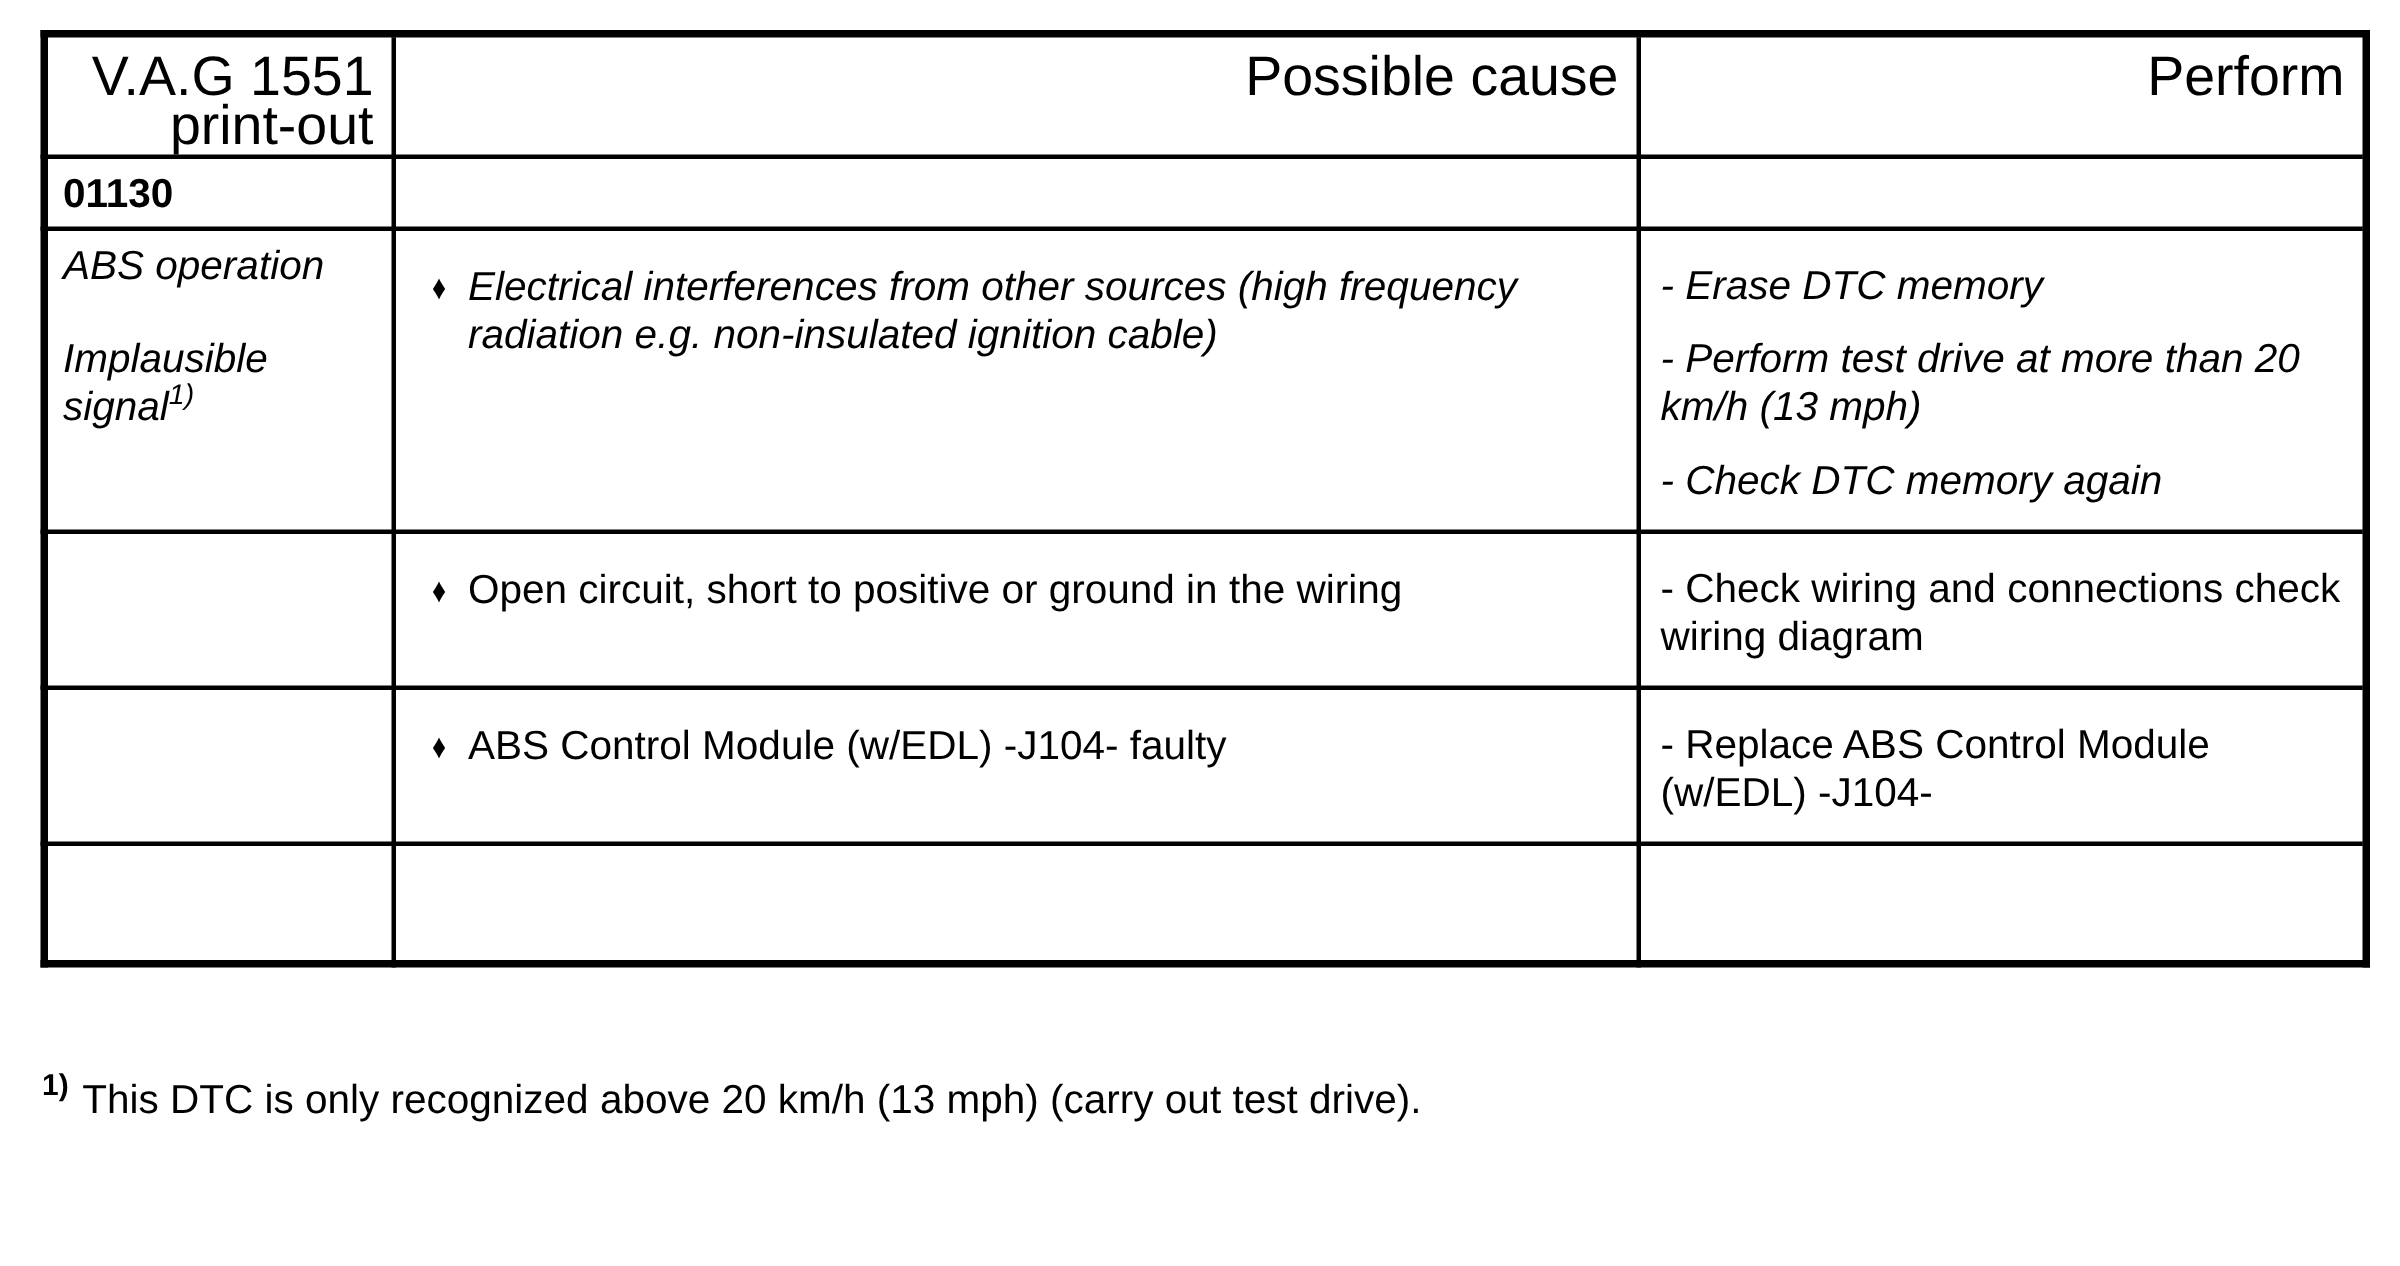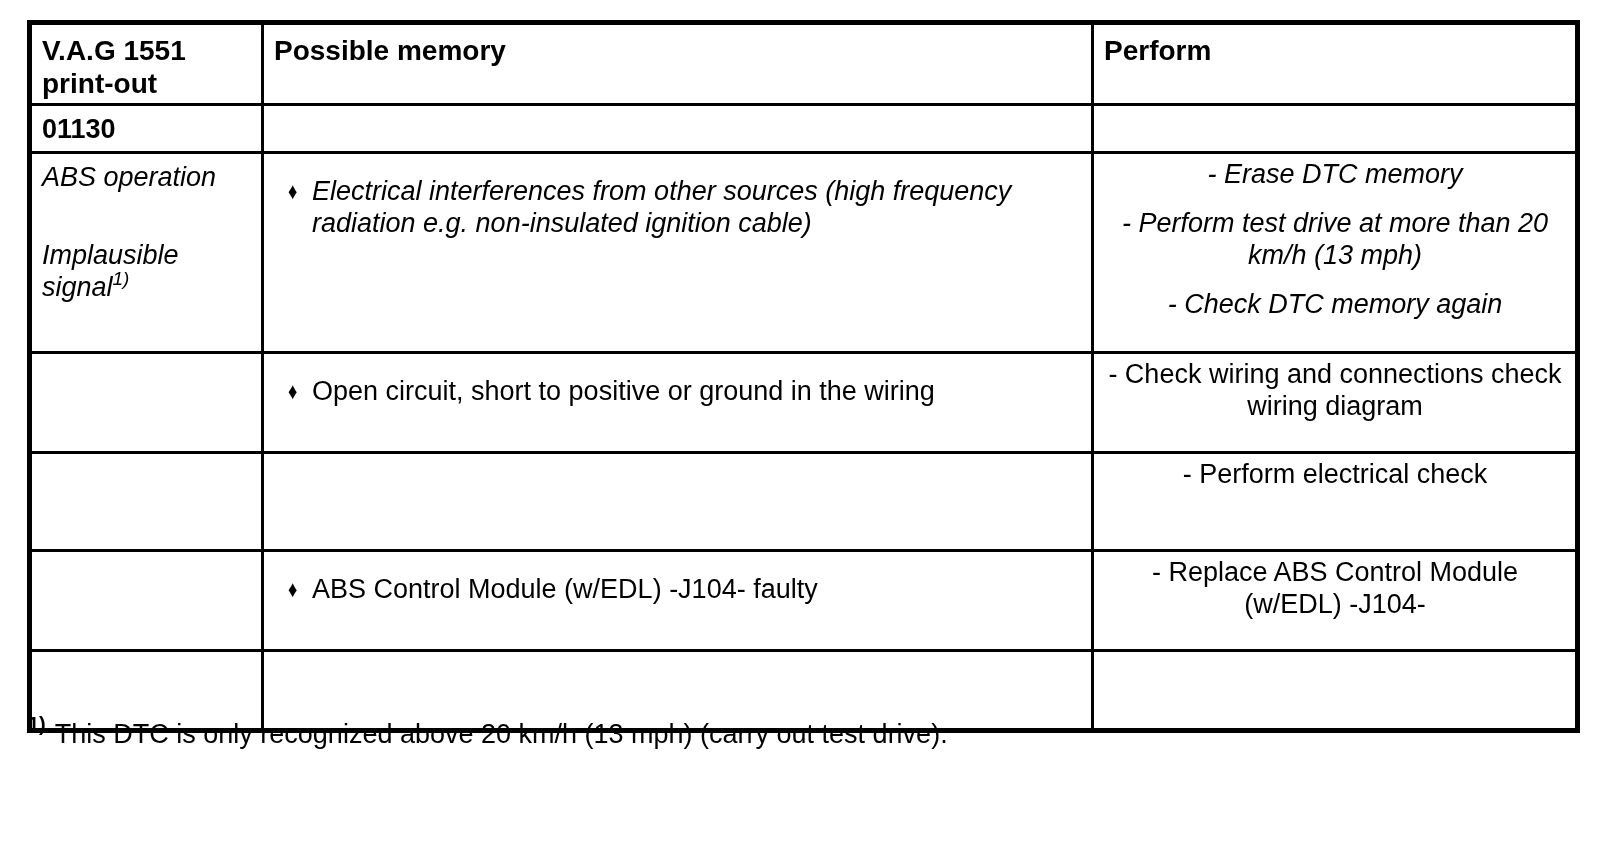--- a/index.html
+++ b/index.html
@@ -28,55 +28,56 @@
   .dtc-table th, .dtc-table td {
     border: 3px solid #000000;
     vertical-align: top;
     font-size: 27px;
     line-height: 32px;
     text-align: left;
     padding: 0;
     overflow: hidden;
   }
   .dtc-table th {
-    font-weight: bold;
-    font-size: 28px;
+    font-weight: normal;
+    font-size: 37px;
     line-height: 33px;
     padding: 9px 12px 0 10px;
+    text-align: right;
   }
   tr.r-head   { height: 82px; }
   tr.r-code   { height: 48px; font-weight: bold; }
   tr.r-abs    { height: 200px; font-style: italic; }
   tr.r-wiring { height: 100px; }
   tr.r-elec   { height: 98px; }
   tr.r-module { height: 100px; }
   tr.r-empty  { height: 80px; }
 
   td.c-printout { padding: 7px 10px 0 10px; }
-  .cond-gap { margin-top: 46px; }
+  .cond-gap { margin-top: 30px; }
 
   sup.fn-ref-inline {
     font-size: 19px;
     line-height: 0;
     vertical-align: 11px;
   }
 
   td.c-cause { padding: 21px 14px 0 24px; }
   .cause-line { display: flex; align-items: flex-start; }
   .bullet {
     flex: 0 0 24px;
     width: 24px;
     font-size: 23px;
     line-height: 32px;
     transform: scaleX(0.8);
     transform-origin: left center;
   }
   .cause-text { flex: 1 1 auto; }
 
-  td.c-repair { padding: 4px 12px 0 13px; text-align: center; }
+  td.c-repair { padding: 20px 12px 0 13px; }
   .repair-item { margin: 0 0 17px 0; }
 
   .footnote {
     position: absolute;
     left: 28px;
     top: 708px;
     font-size: 27px;
     line-height: 32px;
     white-space: nowrap;
   }
@@ -95,21 +96,21 @@
   <table class="dtc-table">
     <colgroup>
       <col style="width:233px">
       <col style="width:830px">
       <col style="width:485px">
     </colgroup>
 
     <tbody>
         <tr class="r-head">
       <th>V.A.G 1551 print-out</th>
-      <th>Possible memory</th>
+      <th>Possible cause</th>
       <th>Perform</th>
     </tr>
 
     <tr class="r-code">
       <td class="c-printout">01130</td>
       <td></td>
       <td></td>
     </tr>
 
     <tr class="r-abs">
@@ -136,27 +137,20 @@
         <div class="cause-line">
           <span class="bullet">♦</span>
           <span class="cause-text">Open circuit, short to positive or ground in the wiring</span>
         </div>
       </td>
       <td class="c-repair">
         <div class="repair-item">- Check wiring and connections check wiring diagram</div>
       </td>
     </tr>
 
-    <tr class="r-elec">
-      <td></td>
-      <td></td>
-      <td class="c-repair">
-        <div class="repair-item">- Perform electrical check</div>
-      </td>
-    </tr>
 
     <tr class="r-module">
       <td></td>
       <td class="c-cause">
         <div class="cause-line">
           <span class="bullet">♦</span>
           <span class="cause-text">ABS Control Module (w/EDL) -J104- faulty</span>
         </div>
       </td>
       <td class="c-repair">

